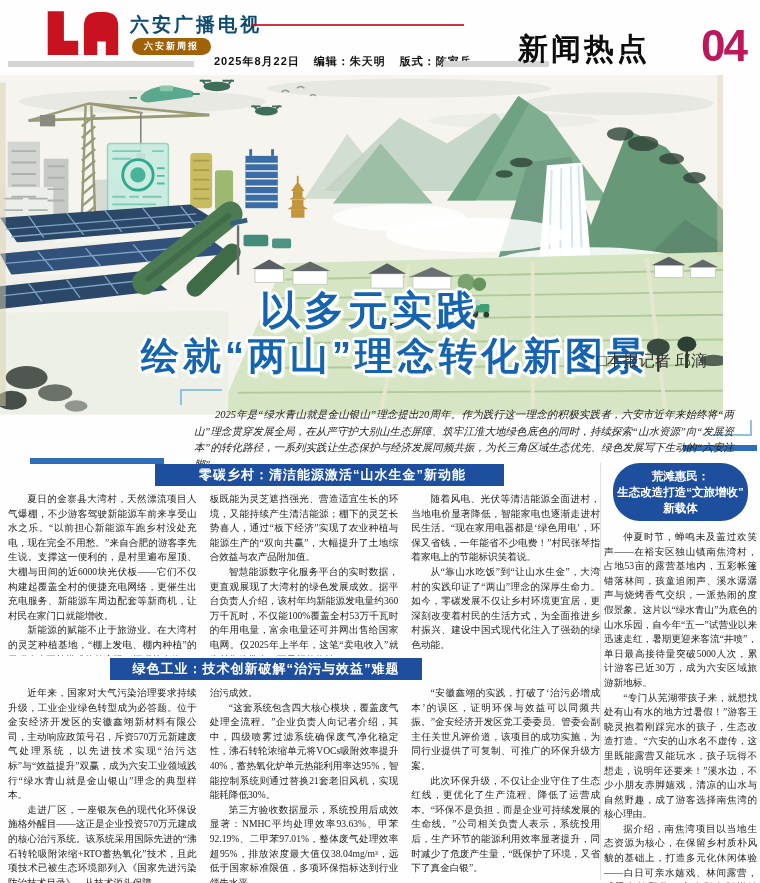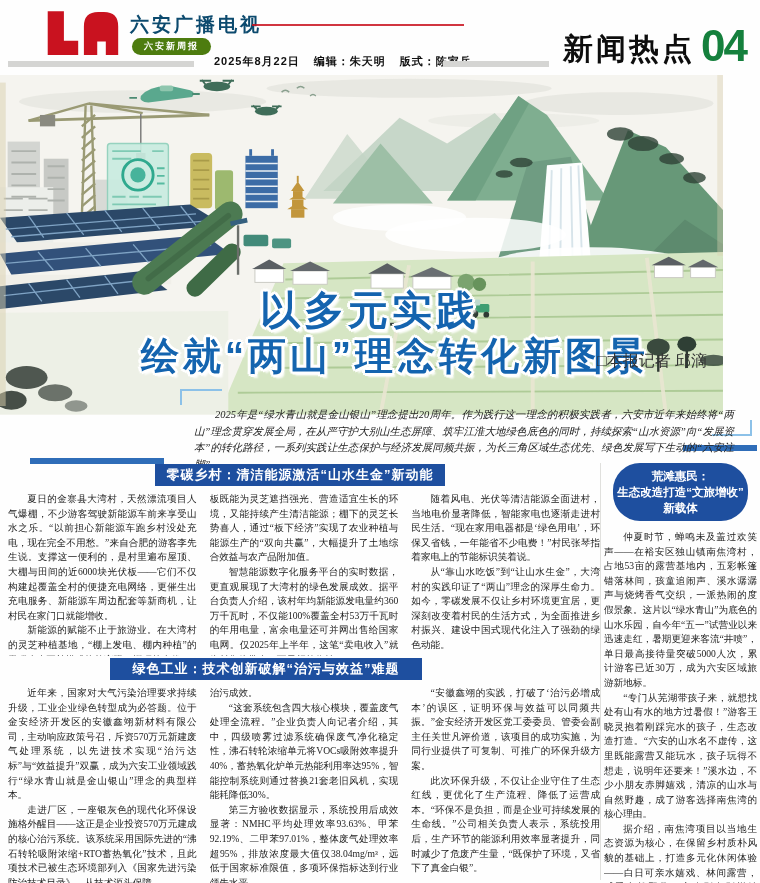--- a/index.html
+++ b/index.html
@@ -3,31 +3,31 @@
 <meta charset="utf-8">
 <style>
   html,body{margin:0;padding:0;background:#ffffff;}
   #page{position:relative;width:760px;height:883px;background:#fefefe;overflow:hidden;
         font-family:"Liberation Serif","DejaVu Serif",serif;color:#1b1b1b;}
   
   .logo-mark{position:absolute;left:42px;top:8px;width:80px;height:52px;}
   .logo-name{position:absolute;left:130px;top:12px;font-family:"Liberation Serif",serif;
              font-weight:bold;font-size:19px;color:#0c4a6e;letter-spacing:3px;}
   .logo-rule{position:absolute;left:252px;top:24px;width:212px;height:2px;background:#c9121f;opacity:.85;}
-  .logo-badge{position:absolute;left:132px;top:38px;background:#4d7c0f;color:#fff;
+  .logo-badge{position:absolute;left:132px;top:38px;background:#a16207;color:#fff;
               font-family:"Liberation Sans",sans-serif;font-weight:bold;font-size:9px;
               padding:2px 12px;border-radius:9px;letter-spacing:2px;}
   .bar-gray{position:absolute;height:6px;background:#d5d5d3;}
   .dateline{position:absolute;left:214px;top:54px;font-family:"Liberation Sans",sans-serif;
             font-weight:bold;font-size:11px;color:#111;letter-spacing:1px;}
   .dateline span{margin-right:14px;}
   .hotnews{position:absolute;right:14px;top:28px;display:flex;align-items:flex-end;
-           font-family:"Liberation Sans",sans-serif;font-weight:900;}
+           font-family:"Liberation Sans",sans-serif;font-weight:900;gap:35px;}
   .hotnews .zh{font-size:30px;color:#0d0d0d;letter-spacing:3px;line-height:1;}
-  .hotnews .num{font-size:44px;color:#15803d;line-height:.82;margin-left:6px;letter-spacing:-2px;}
+  .hotnews .num{font-size:44px;color:#be185d;line-height:.82;margin-left:16px;letter-spacing:-2px;}
   
   #illus{position:absolute;left:0;top:75px;width:723px;height:357px;}
   #illus svg{position:absolute;inset:0;}
   .headline{position:absolute;font-family:"Liberation Sans",sans-serif;font-weight:900;color:#1464af;
             text-align:center;letter-spacing:4px;
             text-shadow:-2px -2px 0 #fff,2px -2px 0 #fff,-2px 2px 0 #fff,2px 2px 0 #fff,
                         0 -3px 0 #fff,0 3px 0 #fff,-3px 0 0 #fff,3px 0 0 #fff,3px 4px 2px rgba(255,255,255,.9);}
   .hl1{left:150px;top:208px;width:440px;font-size:40px;}
   .hl2{left:45px;top:256px;width:700px;font-size:38px;}
   .byline{position:absolute;left:597px;top:276px;font-size:16px;color:#333;
@@ -279,21 +279,21 @@
   <div class="deco-thin" style="left:180px;top:389px;width:42px;height:2px;"></div>
   <div class="deco-thin" style="left:180px;top:389px;width:2px;height:16px;"></div>
   <div class="deco-thin" style="left:712px;top:434px;width:40px;height:2px;"></div>
   <div class="deco-thin" style="left:750px;top:420px;width:2px;height:16px;"></div>
   <div class="deco-thick" style="left:683px;top:445px;width:74px;height:6px;"></div>
   <div class="deco-thick" style="left:30px;top:458px;width:134px;height:6px;"></div>
   <div id="intro">
     <p>2025年是“绿水青山就是金山银山”理念提出20周年。作为践行这一理念的积极实践者，六安市近年来始终将“两山”理念贯穿发展全局，在从严守护大别山生态屏障、筑牢江淮大地绿色底色的同时，持续探索“山水资源”向“发展资本”的转化路径，一系列实践让生态保护与经济发展同频共振，为长三角区域生态优先、绿色发展写下生动的“六安注脚”。</p>
   </div>
 
-  <div class="sec-header" style="left:155px;top:464px;width:290px;">零碳乡村：清洁能源激活“山水生金”新动能</div>
+  <div class="sec-header" style="left:155px;top:464px;width:343px;padding-left:6px;">零碳乡村：清洁能源激活“山水生金”新动能</div>
   <div class="cols" style="top:492px;height:164px;">
     <div class="col">
         <p class="body-p ind">夏日的金寨县大湾村，天然漂流项目人气爆棚，不少游客驾驶新能源车前来享受山水之乐。“以前担心新能源车跑乡村没处充电，现在完全不用愁。”来自合肥的游客李先生说。支撑这一便利的，是村里遍布屋顶、大棚与田间的近6000块光伏板——它们不仅构建起覆盖全村的便捷充电网络，更催生出充电服务、新能源车周边配套等新商机，让村民在家门口就能增收。</p>
         <p class="body-p ind">新能源的赋能不止于旅游业。在大湾村的灵芝种植基地，“棚上发电、棚内种植”的零碳农光互补模式格外亮眼。棚顶的光伏</p>
       </div>
     <div class="col">
         <p class="body-p">板既能为灵芝遮挡强光、营造适宜生长的环境，又能持续产生清洁能源；棚下的灵芝长势喜人，通过“板下经济”实现了农业种植与能源生产的“双向共赢”，大幅提升了土地综合效益与农产品附加值。</p>
         <p class="body-p ind">智慧能源数字化服务平台的实时数据，更直观展现了大湾村的绿色发展成效。据平台负责人介绍，该村年均新能源发电量约360万千瓦时，不仅能100%覆盖全村53万千瓦时的年用电量，富余电量还可并网出售给国家电网。仅2025年上半年，这笔“卖电收入”就为村集体带来56万元额外收益。</p>
       </div>
     <div class="col">

